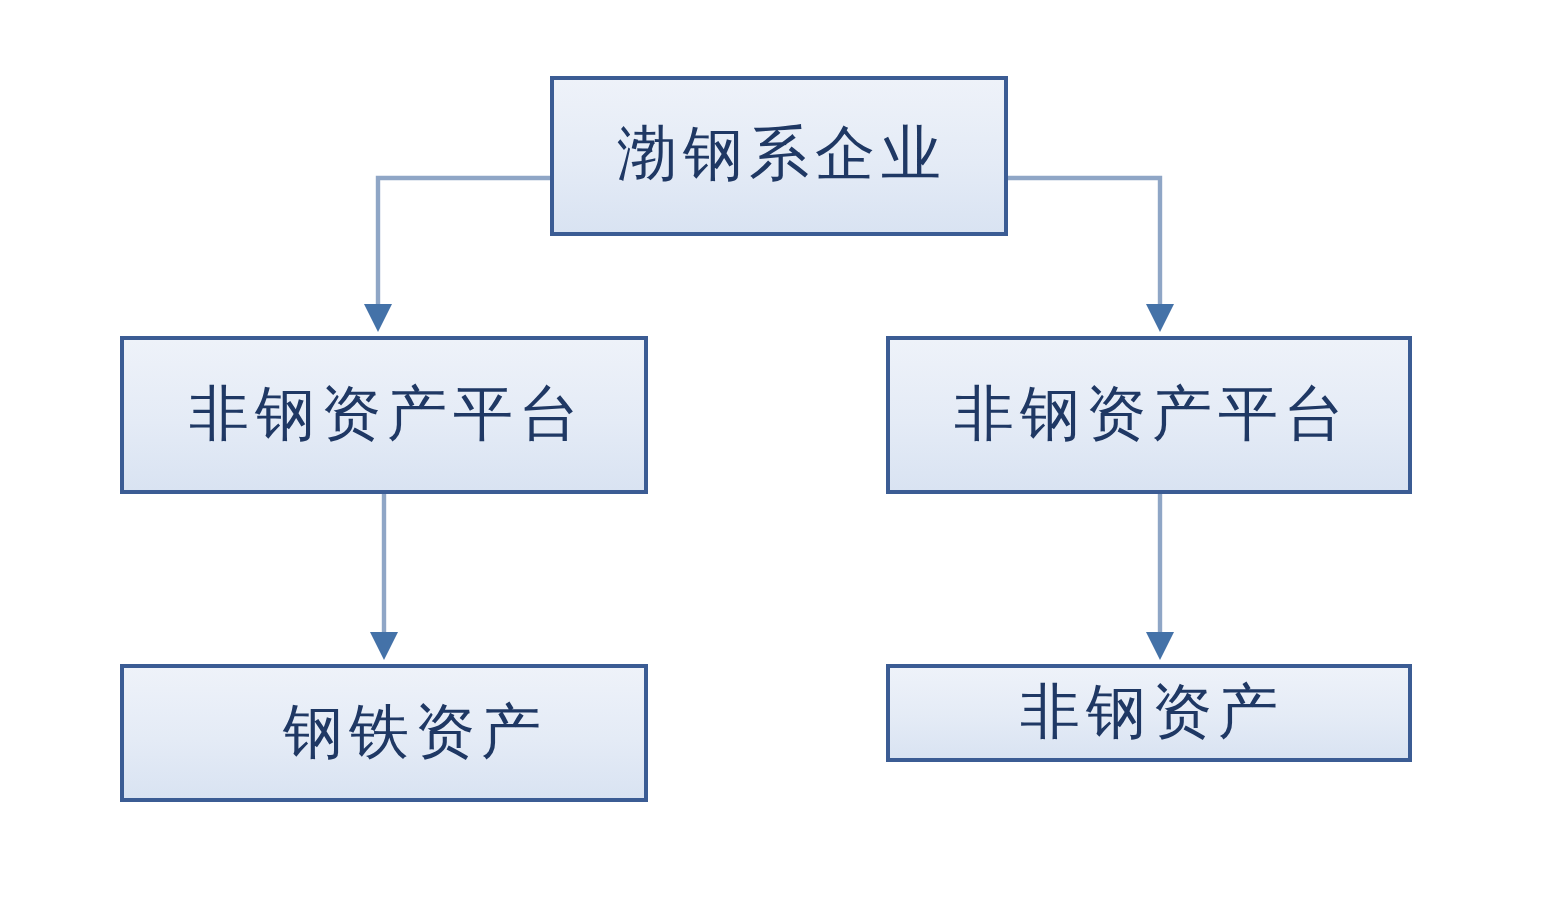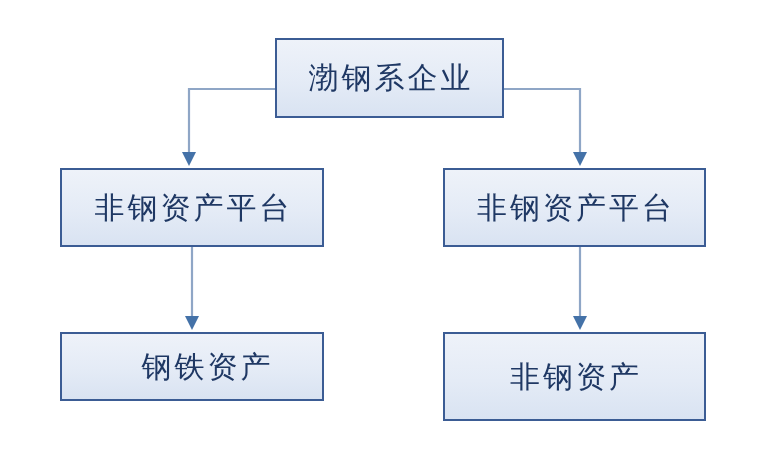--- a/index.html
+++ b/index.html
@@ -68,21 +68,21 @@
     left: 60px;
     top: 332px;
     width: 264px;
     height: 69px;
     padding-left: 28px;
   }
   #node-nonsteel-asset {
     left: 443px;
     top: 332px;
     width: 263px;
-    height: 89px;
+    height: 49px;
   }
 </style>
 </head>
 <body>
 
 <div id="diagram-canvas">
 
   <svg id="connector-layer" viewBox="0 0 778 462" width="778" height="462" xmlns="http://www.w3.org/2000/svg">
 
     <g>

